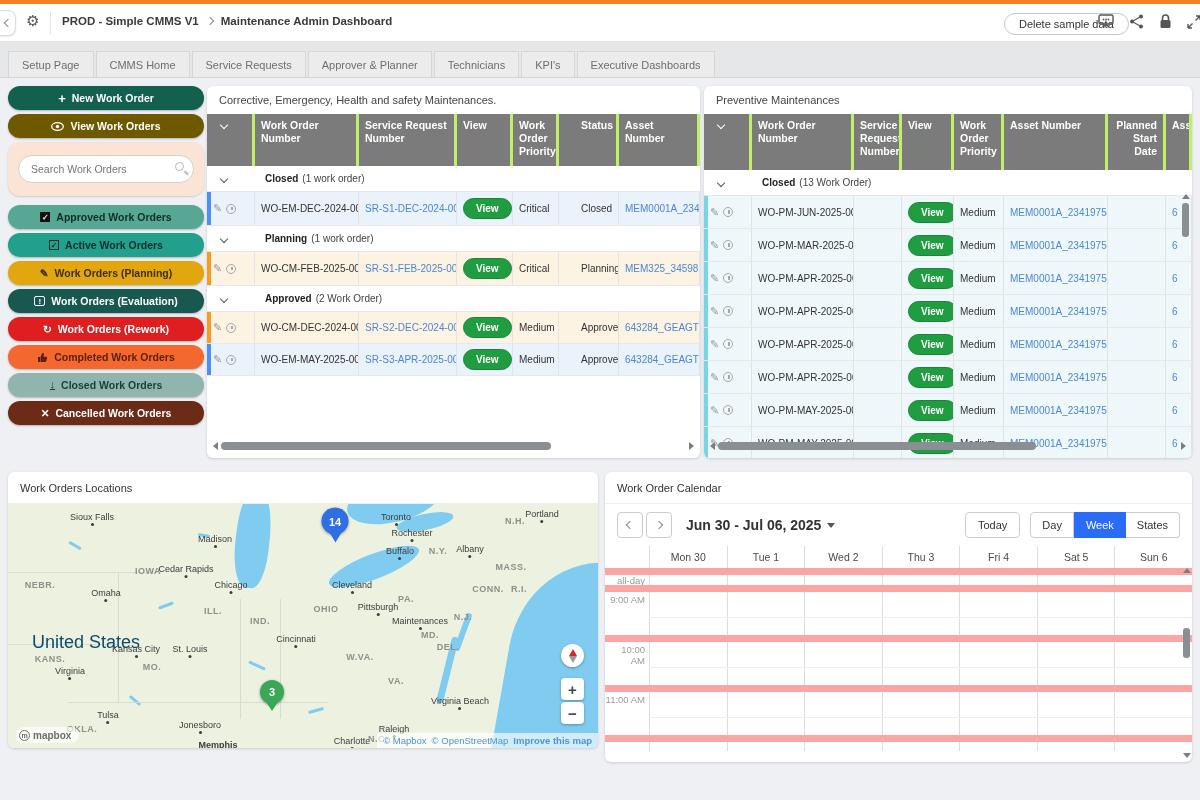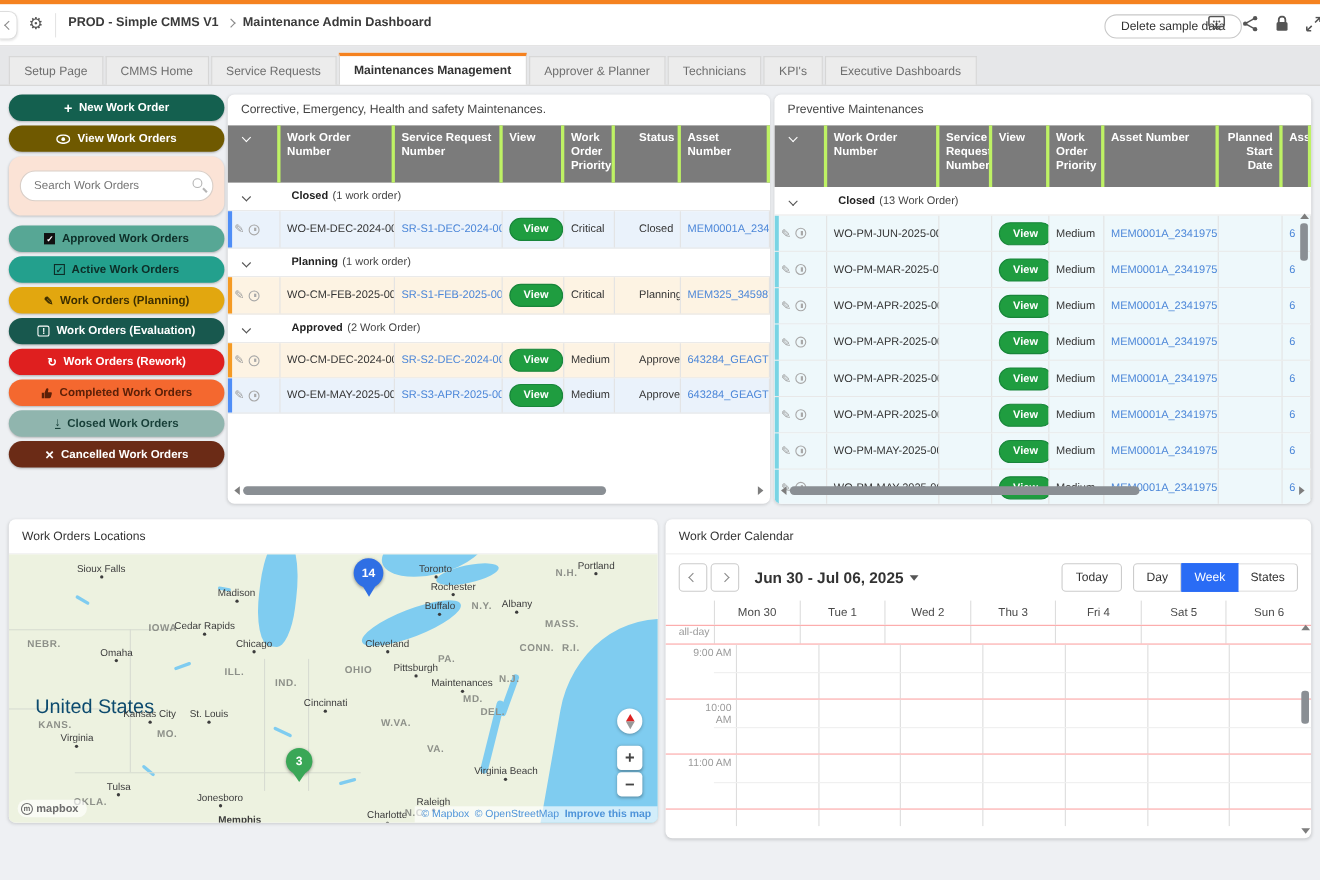--- a/index.html
+++ b/index.html
@@ -136,27 +136,27 @@
   .cal-range { margin-left:14px; font-size:14px; font-weight:bold; color:#333; display:flex; align-items:center; gap:6px; cursor:pointer; }
   .caret { width:0; height:0; border-left:4px solid transparent; border-right:4px solid transparent; border-top:5px solid #555; }
   .cal-views { margin-left:auto; display:flex; align-items:center; gap:10px; }
   .todaybtn { height:26px; padding:0 12px; border:1px solid #ccc; border-radius:4px; background:#fff; font-size:11px; color:#333; cursor:pointer; font-family:inherit; }
   .seg { display:flex; }
   .segbtn { height:26px; padding:0 11px; border:1px solid #ccc; background:#fff; font-size:11px; color:#333; cursor:pointer; font-family:inherit; }
   .segbtn:first-child { border-radius:4px 0 0 4px; }
   .segbtn:last-child { border-radius:0 4px 4px 0; border-left:none; }
   .segbtn.active { background:#2a6cf5; border-color:#2a6cf5; color:#fff; }
   .cal-grid { position:absolute; left:0; top:74px; right:0; bottom:0; font-size:10px; color:#555; }
-  .cal-row { display:flex; border-top:1px solid #fca5a5; }
+  .cal-row { display:flex; border-top:7px solid #fca5a5; }
   .cal-gutter { flex:0 0 44px; text-align:right; padding-right:4px; color:#9a9a9a; font-size:9.5px; }
   .cal-cell { flex:1; border-left:1px solid #ddd; }
   .cal-days { height:22px; align-items:center; border-top:none; }
   .cal-days .cal-cell { text-align:center; color:#4a4a4a; font-size:10.5px; height:22px; line-height:22px; border-left:1px solid #ddd; }
   .cal-allday { height:17px; }
-  .hourrow { height:50px; position:relative;padding-left:20px; }
+  .hourrow { height:50px; position:relative; }
   .hourrow .halfline { position:absolute; left:44px; right:0; top:25px; border-top:1px solid #efefef; }
   .hourlabel { position:relative; top:2px; }
   .cal-vscroll { position:absolute; right:1px; top:96px; bottom:4px; width:9px; display:flex; flex-direction:column; align-items:center; }
 </style>
 </head>
 <body>
 
 <div class="topbar-accent"></div>
 
 <div class="appheader">
@@ -201,21 +201,20 @@
           <path d="M5.5 8.5 L1 13 M1 13 h4 M1 13 v-4" stroke="#555" stroke-width="1.4" fill="none"></path>
         </svg>
       </span>
   </div>
 </div>
 
 <div class="tabbar">
   <div class="tab">Setup Page</div>
   <div class="tab">CMMS Home</div>
   <div class="tab">Service Requests</div>
-  <div class="tab active">Maintenances Management</div>
   <div class="tab">Approver &amp; Planner</div>
   <div class="tab">Technicians</div>
   <div class="tab">KPI's</div>
   <div class="tab">Executive Dashboards</div>
 </div>
 
 <div class="sidebar">
   <button class="sbtn sb-new">
       <span class="plus">+</span>
       <span>New Work Order</span>

